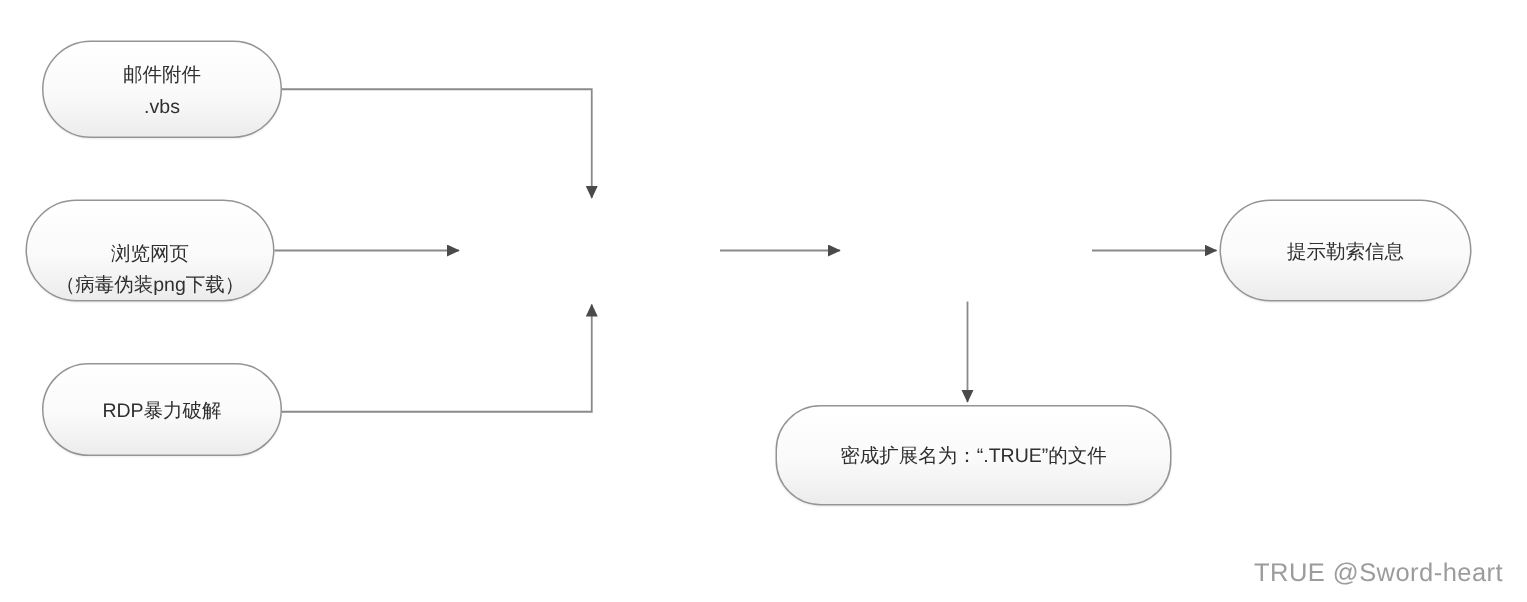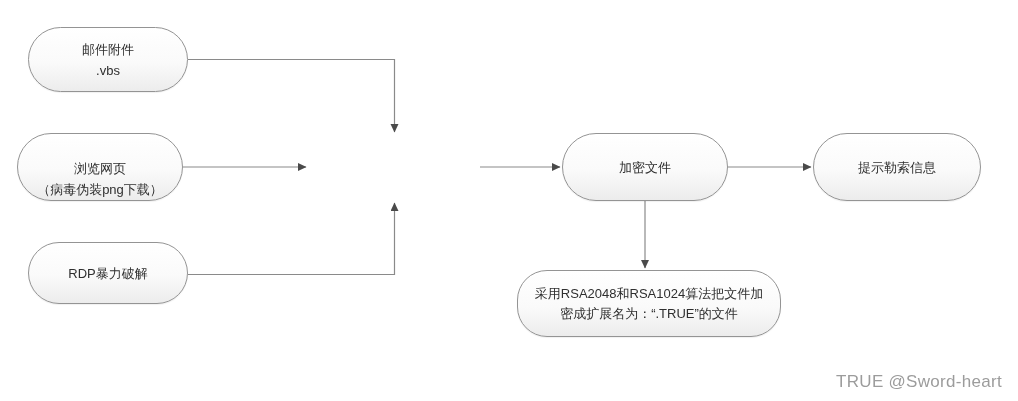--- a/index.html
+++ b/index.html
@@ -77,28 +77,24 @@
   <div class="node n-browse">
     <span>浏览网页</span>
     <span>（病毒伪装png下载）</span>
   </div>
 
   <div class="node n-rdp">
     <span>RDP暴力破解</span>
   </div>
 
 
-  <div class="node n-encrypt">
-    <span>加密文件</span>
-  </div>
 
   <div class="node n-ransom">
     <span>提示勒索信息</span>
   </div>
 
   <div class="node n-note">
-    <span>采用RSA2048和RSA1024算法把文件加</span>
     <span>密成扩展名为：“.TRUE”的文件</span>
   </div>
 
   <div id="watermark">TRUE @Sword-heart</div>
 
 </div>
 
 </body></html>

